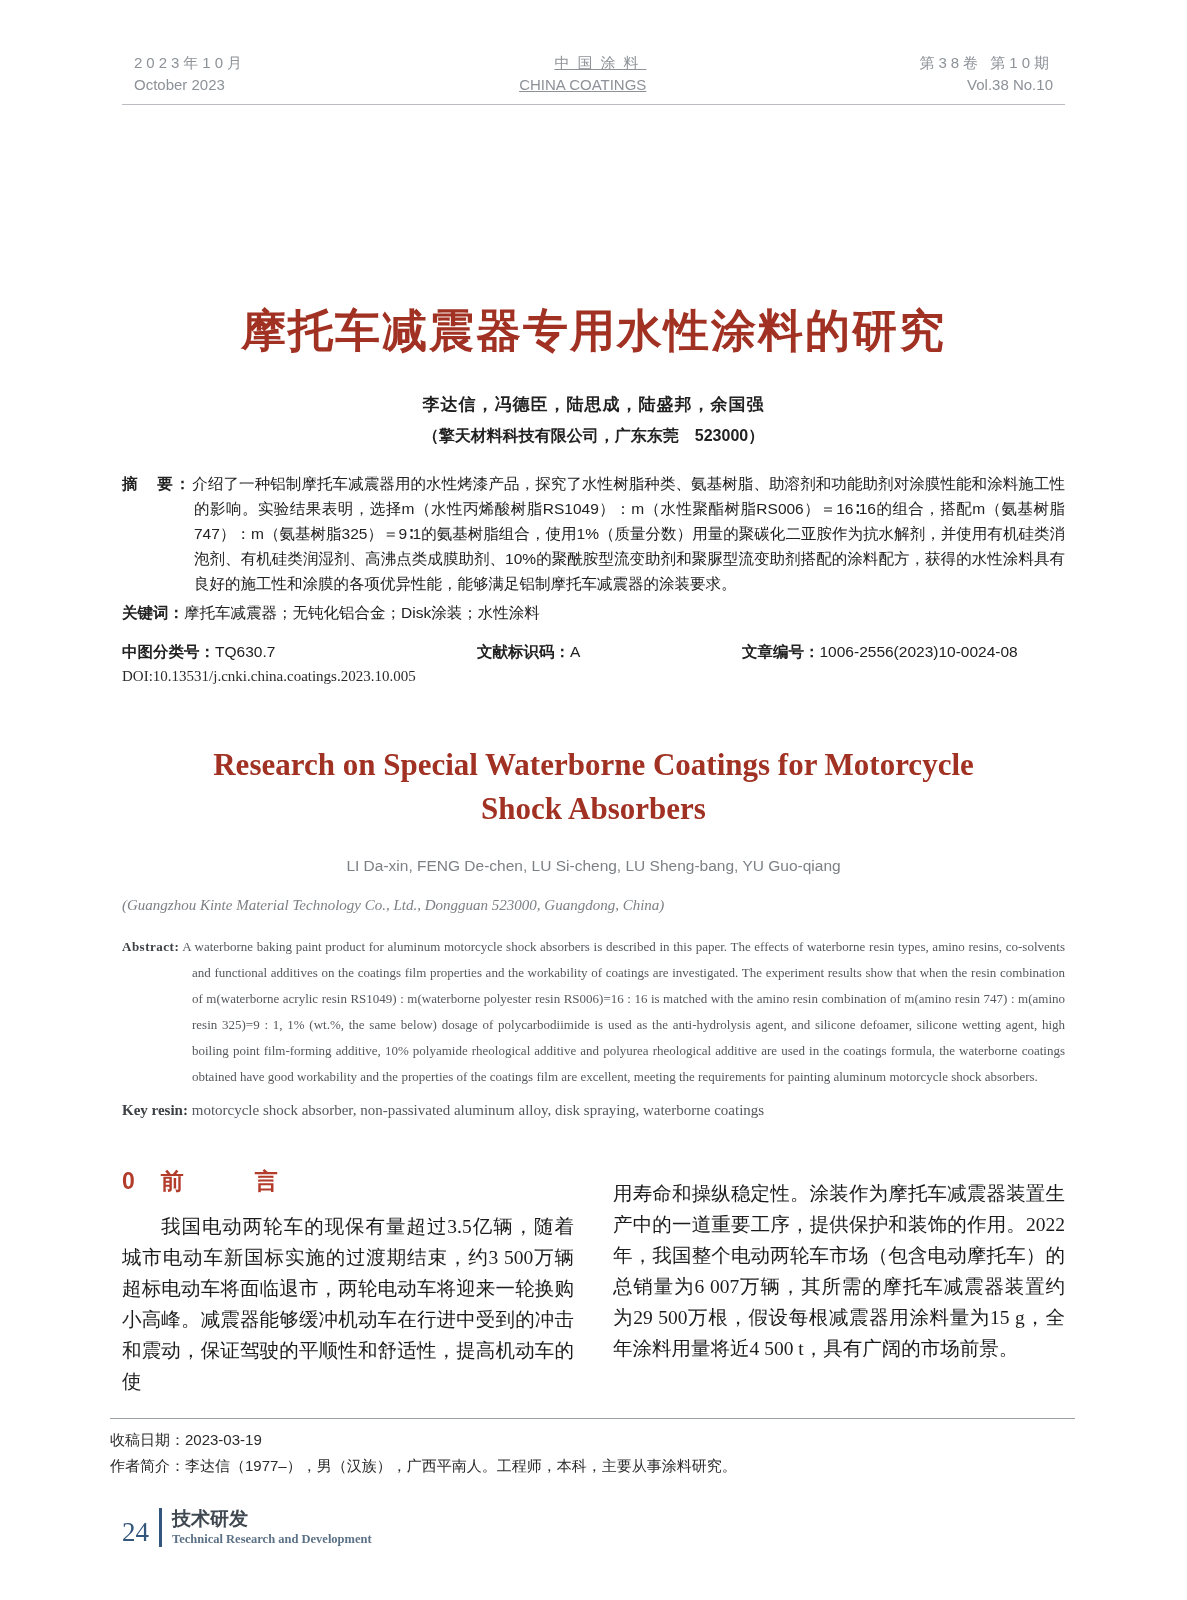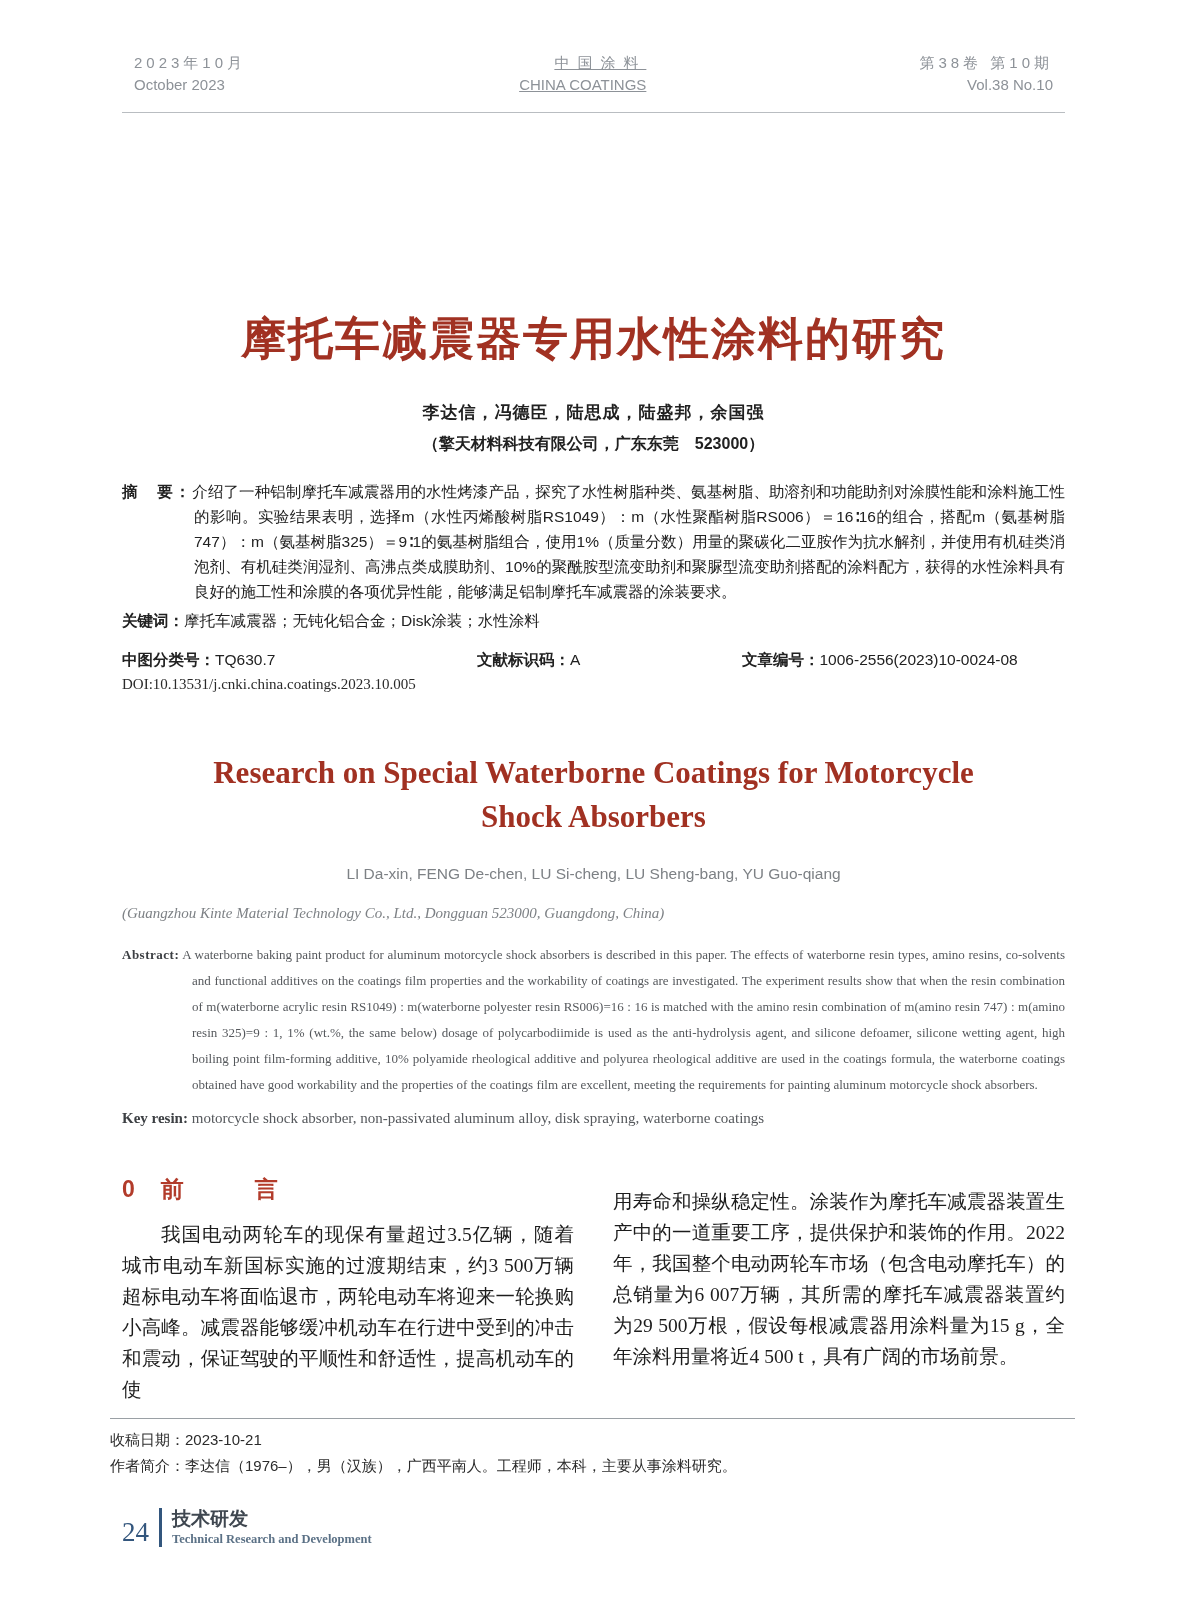--- a/index.html
+++ b/index.html
@@ -16,21 +16,21 @@
   .page { padding: 52px 122px 0 122px; }
 
   
   .jheader {
     display: flex;
     justify-content: space-between;
     align-items: flex-end;
     color: #8d9298;
     font-size: 15px;
     line-height: 22px;
-    padding: 0 12px 16px 12px;
+    padding: 0 12px 8px 12px;
     border-bottom: 1.5px solid #b9bdc1;
   }
   .jheader .col { white-space: nowrap; }
   .jheader .col.center { text-align: right; text-decoration: underline; }
   .jheader .col.right { text-align: right; }
   .jheader .cn { letter-spacing: 4px; }
   .jheader .center .cn { letter-spacing: 8px; }
 
   
   .title-cn {
@@ -280,24 +280,24 @@
     </div>
     <div class="col-right">
       <p class="body-par">用寿命和操纵稳定性。涂装作为摩托车减震器装置生产中的一道重要工序，提供保护和装饰的作用。2022年，我国整个电动两轮车市场（包含电动摩托车）的总销量为6 007万辆，其所需的摩托车减震器装置约为29 500万根，假设每根减震器用涂料量为15 g，全年涂料用量将近4 500 t，具有广阔的市场前景。</p>
     </div>
   </div>
 
 </div>
 
 <div class="footnote">
   <div>
-    <span>收稿日期：</span><span>2023-10-21</span>
+    <span>收稿日期：</span><span>2023-03-19</span>
   </div>
   <div>
-    <span>作者简介：</span><span>李达信（1976–），男（汉族），广西平南人。工程师，本科，主要从事涂料研究。</span>
+    <span>作者简介：</span><span>李达信（1977–），男（汉族），广西平南人。工程师，本科，主要从事涂料研究。</span>
   </div>
 </div>
 
 <div class="pfooter">
   <div class="pagenum">24</div>
   <div class="vbar"></div>
   <div>
     <div class="col-cn">技术研发</div>
     <div class="col-en">Technical Research and Development</div>
   </div>

